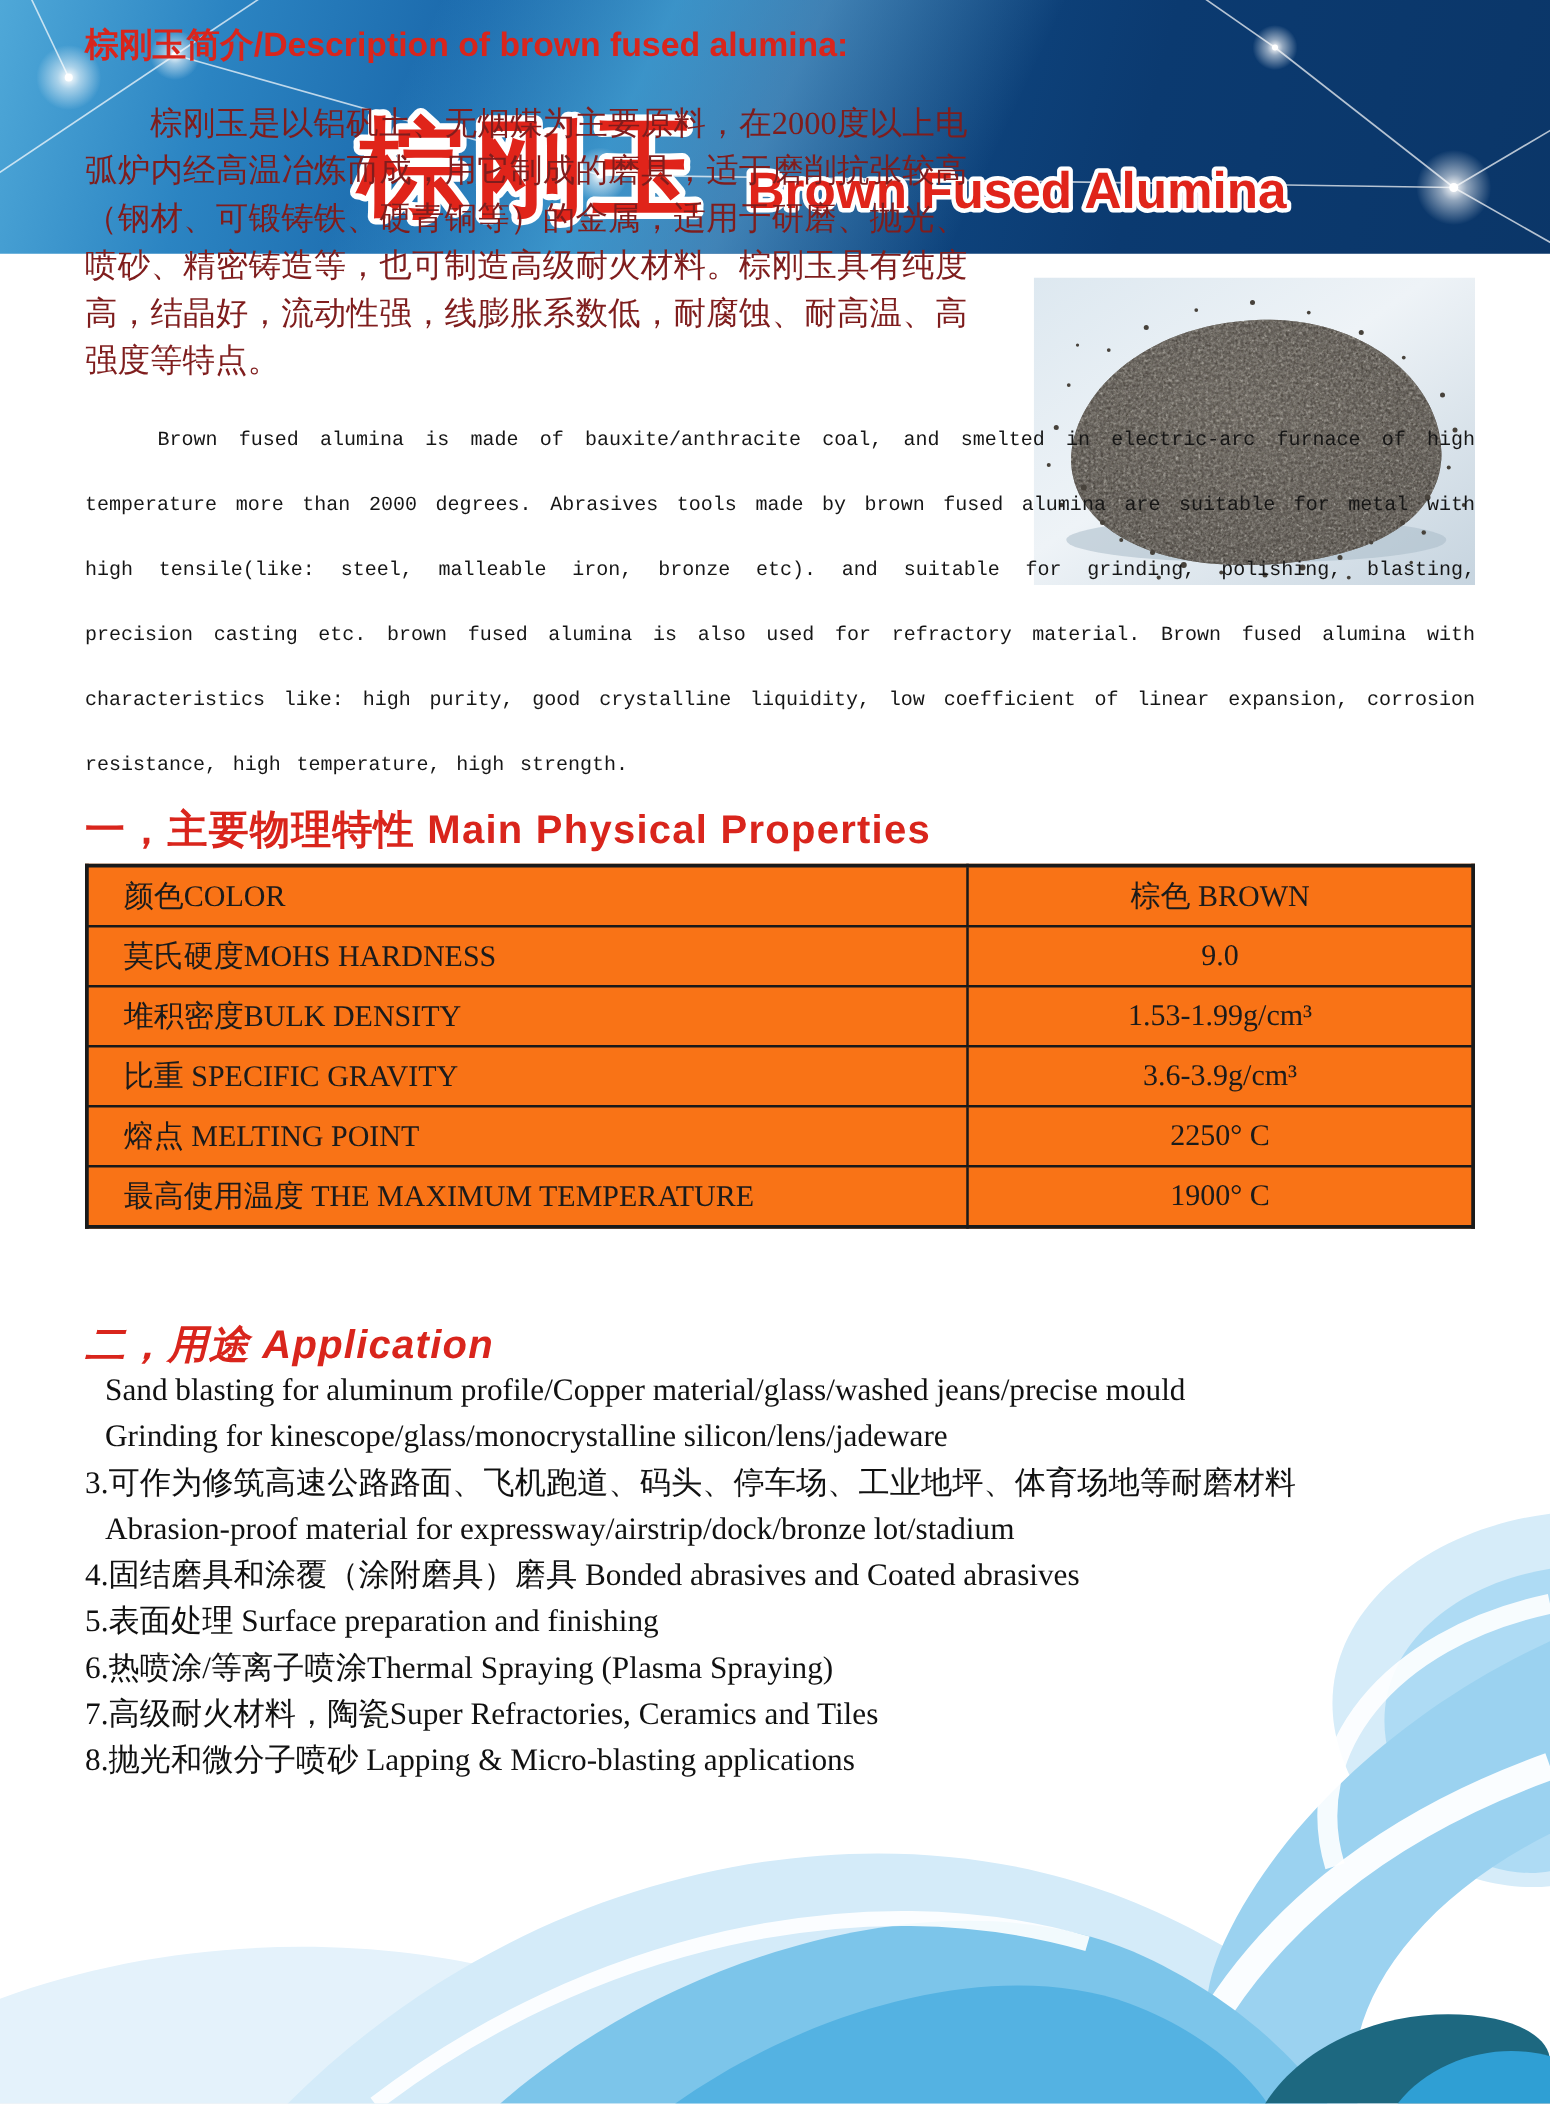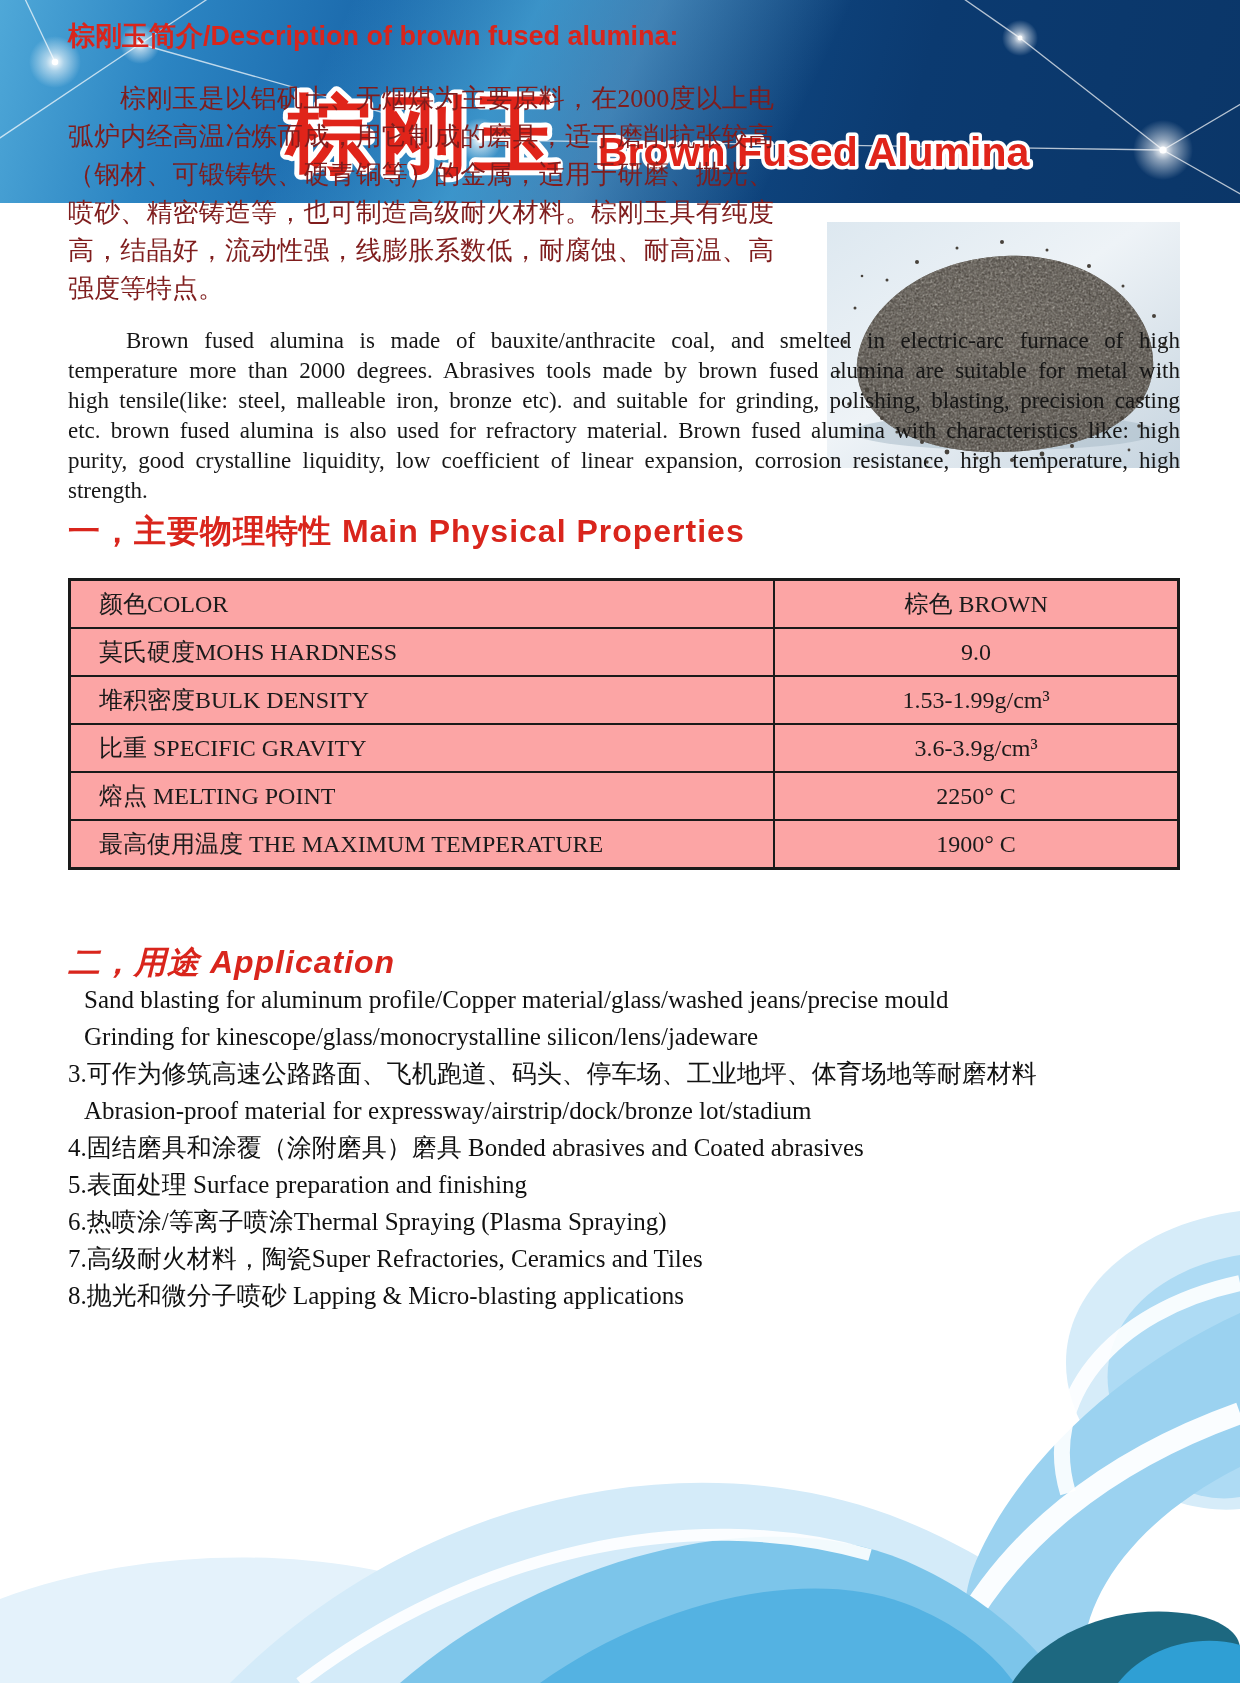--- a/index.html
+++ b/index.html
@@ -14,28 +14,28 @@
     background:linear-gradient(115deg,rgba(255,255,255,0) 26%,rgba(90,195,240,.55) 40%,rgba(140,215,250,.38) 49%,rgba(255,255,255,0) 63%);}
   .banner svg{position:absolute;top:0;left:0;}
 
   
   .content{position:relative;z-index:2;padding:0 60px 0 68px;}
   .intro-heading{margin:20px 0 0 0;font-family:"Liberation Sans","DejaVu Sans",sans-serif;
     font-weight:bold;font-size:27px;line-height:32px;color:#d9251c;}
   .cn-para{margin:28px 0 0 0;width:706px;font-size:26px;line-height:38px;
     text-align:justify;text-indent:2em;color:#7f1d1d;}
   .photo{position:absolute;top:222px;right:60px;width:353px;height:246px;display:block;z-index:2;}
-  .en-para{margin:18px 0 0 0;width:1112px;font-size:23px;line-height:30px;
-    text-align:justify;text-indent:58px;word-spacing:3px;color:#161616;}
+  .en-para{margin:18px 0 0 0;width:1112px;font-size:16px;line-height:52px;
+    text-align:justify;text-indent:58px;word-spacing:3px;color:#161616;font-family:Liberation Mono, monospace;}
   .section-heading{margin:8px 0 0 0;font-family:"Liberation Sans","DejaVu Sans",sans-serif;
     font-weight:bold;font-size:32px;line-height:34px;color:#d9251c;letter-spacing:1px;}
   .section-heading.app{margin-top:75px;font-style:italic;}
 
   
-  table.props{margin-top:30px;width:1112px;border-collapse:collapse;background:#fca5a5;
+  table.props{margin-top:11px;width:1112px;border-collapse:collapse;background:#f97316;
     border:3px solid #1a1a1a;table-layout:fixed;}
   table.props td{border:2px solid #1a1a1a;height:44px;font-size:24px;color:#1b1b1b;}
   td.cl{width:60.7%;padding-left:28px;}
   td.cv{text-align:center;}
 
   
   .app-list{margin-top:2px;}
   .app-line{font-size:25px;line-height:37px;color:#111;}
   .app-line.en{padding-left:16px;}
 

